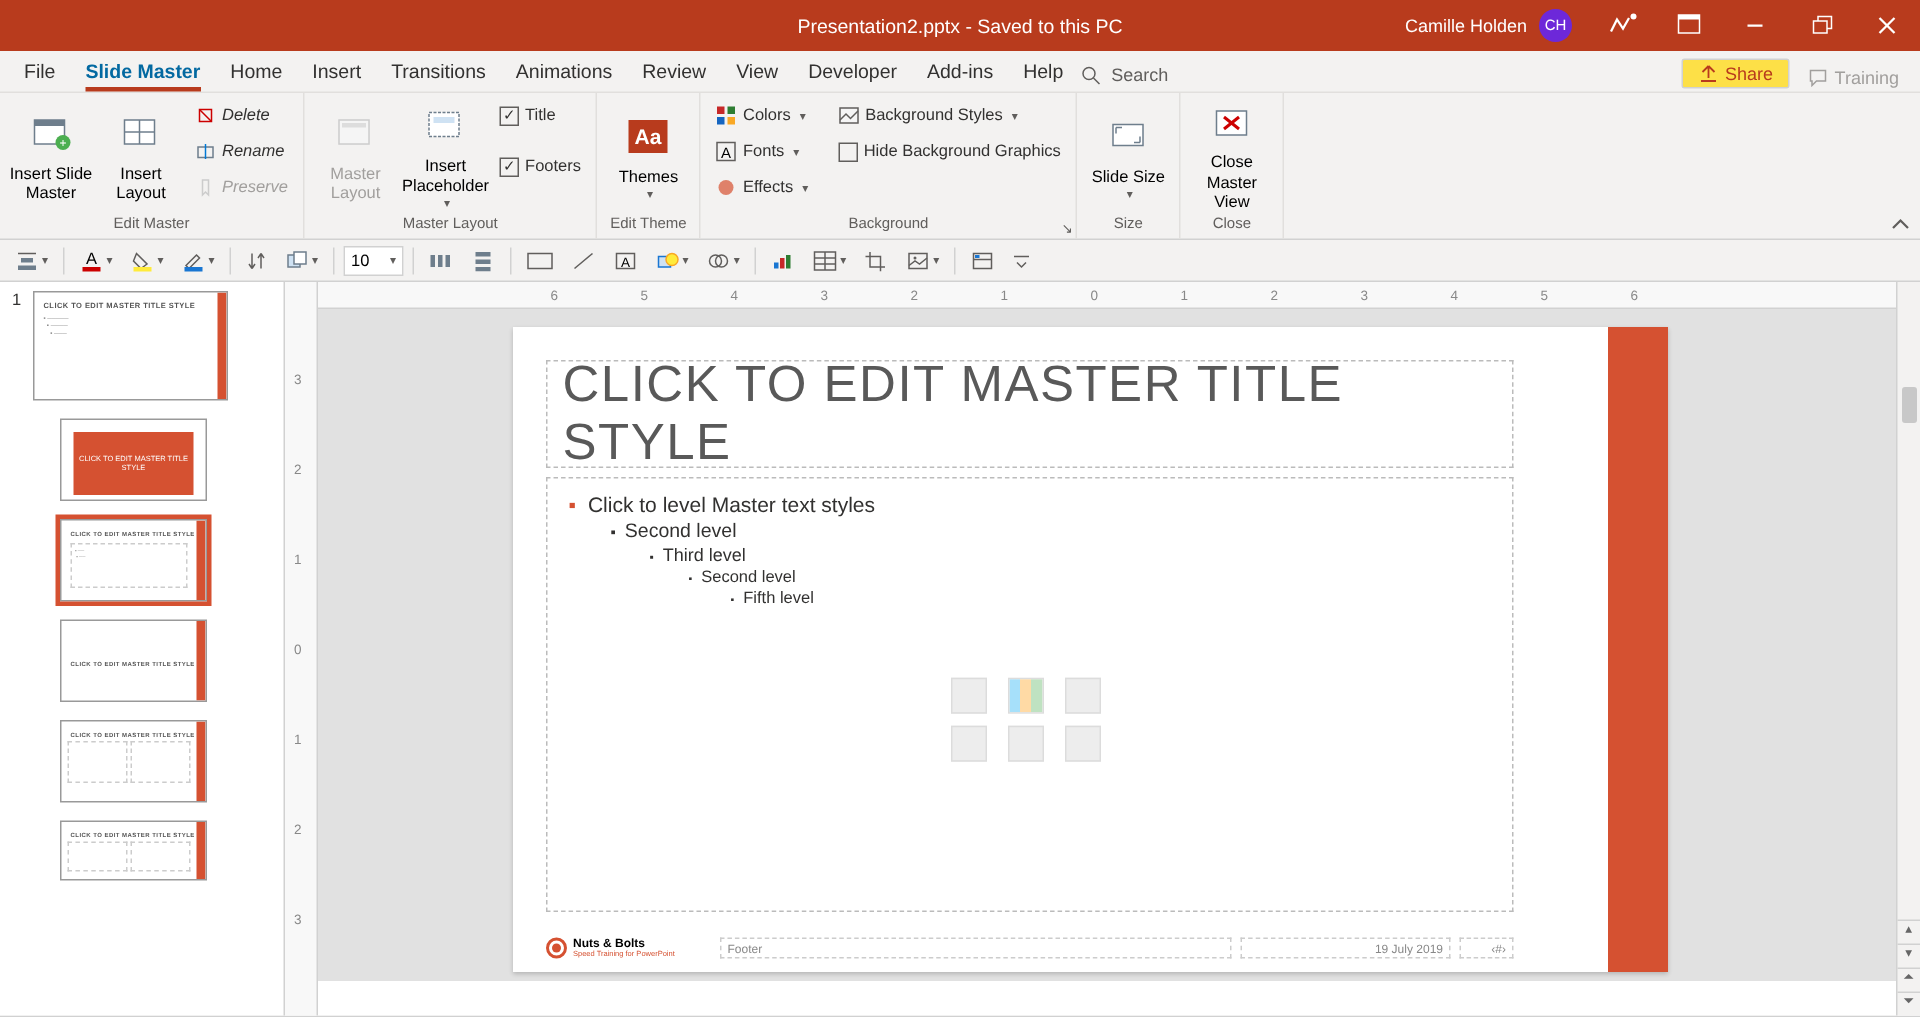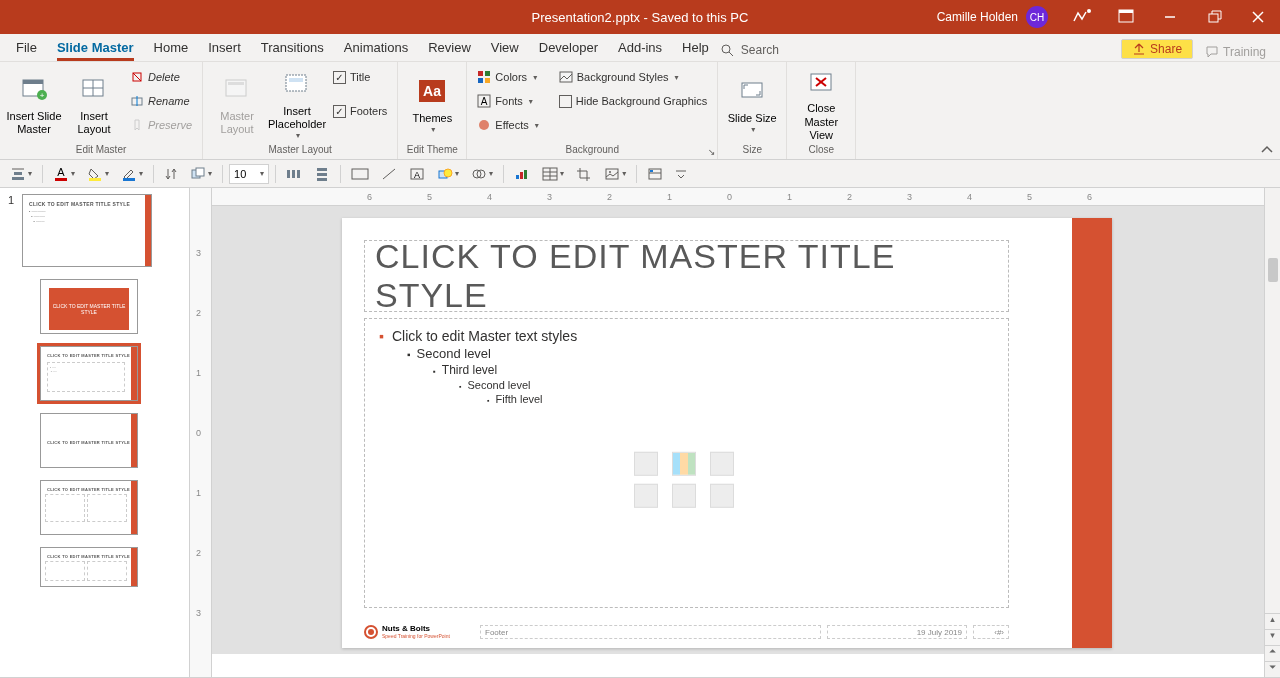--- a/index.html
+++ b/index.html
@@ -592,21 +592,21 @@
         <span class="tick" style="left:875px">6</span>
       </div>
       <div class="slide-area">
         <div class="slide">
           <div class="orange-stripe"></div>
           <div class="ttl-placeholder">
             <span class="ttl-text">Click to edit Master title style</span>
           </div>
           <div class="body-placeholder">
             <ul>
-              <li class="l1">Click to edit Master text styles</li>
+              <li class="l1">Click to level Master text styles</li>
               <li class="l2">Second level</li>
               <li class="l3">Third level</li>
               <li class="l4">Second level</li>
               <li class="l5">Fifth level</li>
             </ul>
             <div class="content-icons">
               <div class="ci"></div>
               <div class="ci" style="background:linear-gradient(to right,#4fc3f7 33%,#ffb74d 33% 66%,#81c784 66%)"></div>
               <div class="ci"></div>
               <div class="ci"></div>

